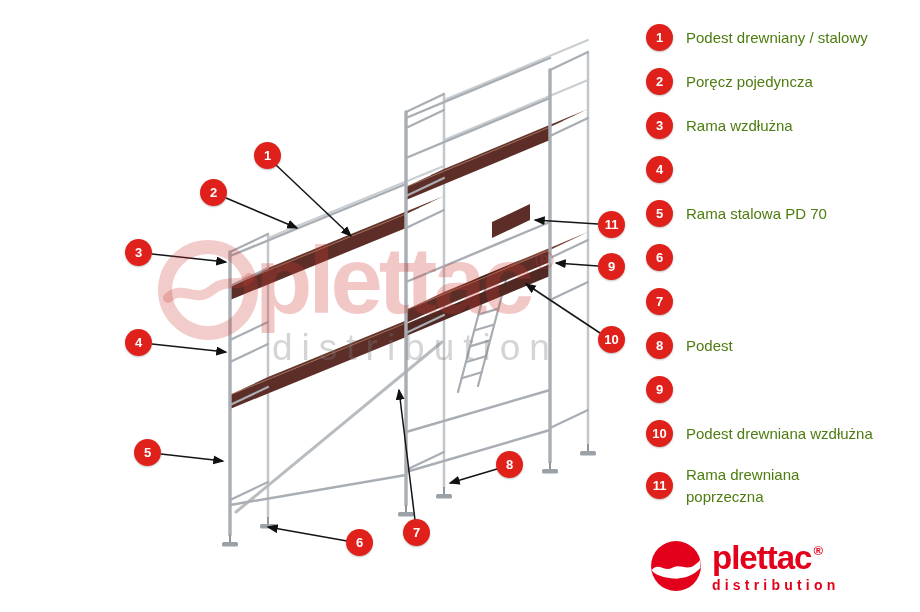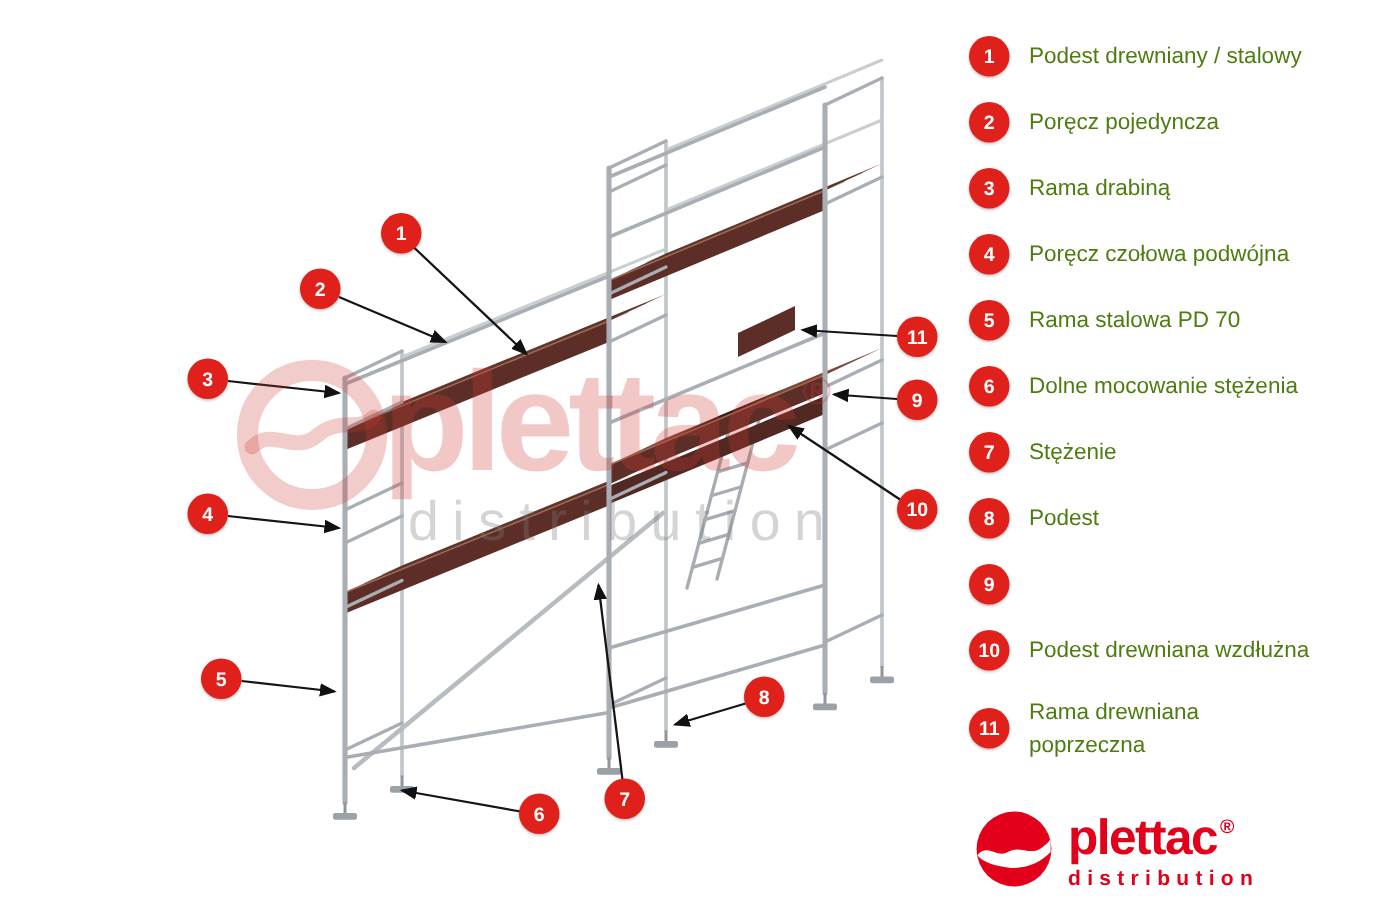--- a/index.html
+++ b/index.html
@@ -201,37 +201,34 @@
     <div class="legend-row">
       <span class="badge">1</span>
       <span class="legend-label">Podest drewniany / stalowy</span>
     </div>
     <div class="legend-row">
       <span class="badge">2</span>
       <span class="legend-label">Poręcz pojedyncza</span>
     </div>
     <div class="legend-row">
       <span class="badge">3</span>
-      <span class="legend-label">Rama drabiną</span>
+      <span class="legend-label">Rama wzdłużna</span>
     </div>
     <div class="legend-row">
       <span class="badge">4</span>
-      <span class="legend-label">Poręcz czołowa podwójna</span>
     </div>
     <div class="legend-row">
       <span class="badge">5</span>
       <span class="legend-label">Rama stalowa PD 70</span>
     </div>
     <div class="legend-row">
       <span class="badge">6</span>
-      <span class="legend-label">Dolne mocowanie stężenia</span>
     </div>
     <div class="legend-row">
       <span class="badge">7</span>
-      <span class="legend-label">Stężenie</span>
     </div>
     <div class="legend-row">
       <span class="badge">8</span>
       <span class="legend-label">Podest</span>
     </div>
     <div class="legend-row">
       <span class="badge">9</span>
     </div>
     <div class="legend-row">
       <span class="badge">10</span>

